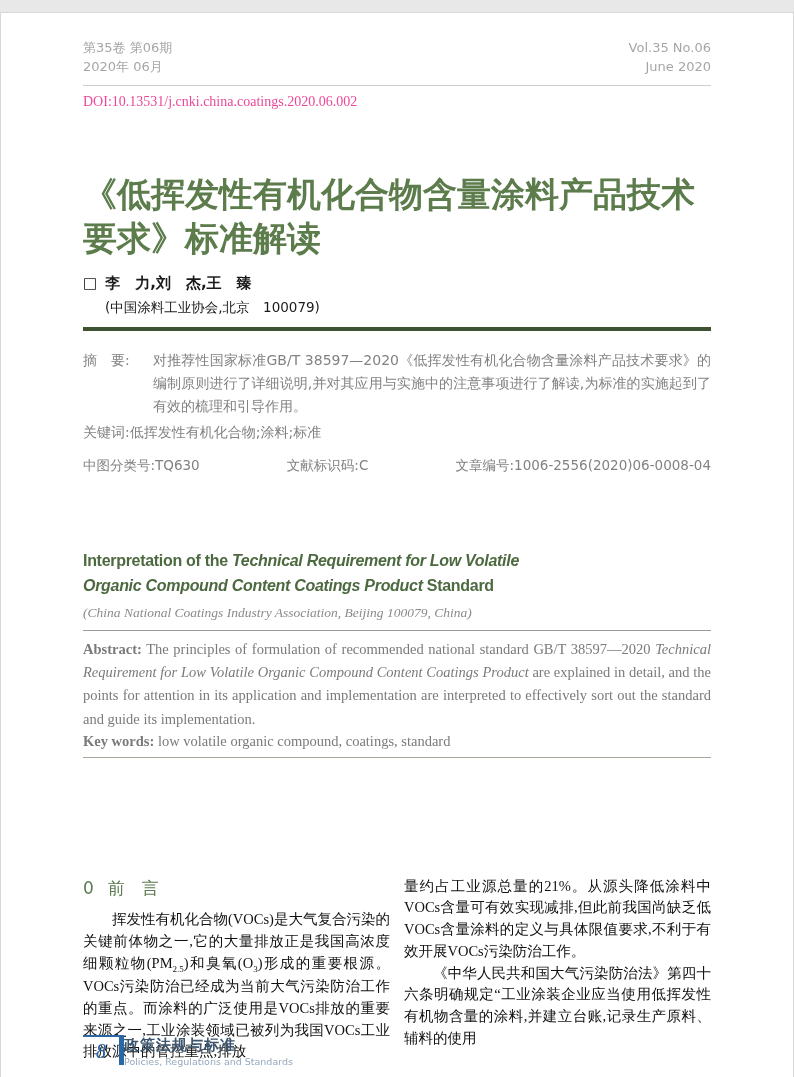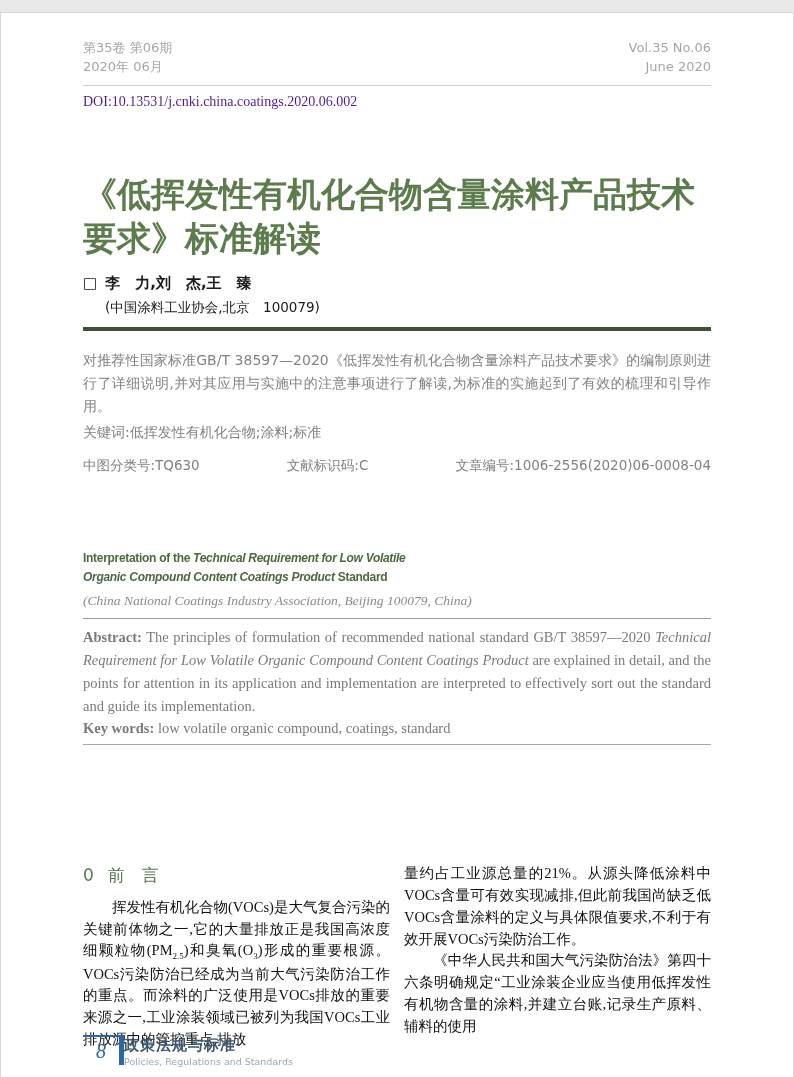--- a/index.html
+++ b/index.html
@@ -28,21 +28,21 @@
     line-height: 1.45;
   }
   .jheader .col-c { text-align: center; }
   .jheader .col-r { text-align: right; }
   .journal-cn { letter-spacing: 7px; font-size: 14px; }
   .journal-en { letter-spacing: 1px; }
   .doi {
     margin-top: 8px;
     font-family: "Liberation Serif", serif;
     font-size: 14px;
-    color: #4c1d95;
+    color: #ec4899;
   }
 
   
   .title-cn {
     margin-top: 62px;
     font-size: 34px;
     font-weight: bold;
     color: #5c7c4c;
     line-height: 1.3;
     letter-spacing: 0;
@@ -82,21 +82,21 @@
     display: flex;
     justify-content: space-between;
     color: #828282;
     font-size: 13.5px;
   }
 
   
   .title-en {
     margin-top: 74px;
     font-family: "Liberation Sans", sans-serif;
-    font-size: 12px;
+    font-size: 16px;
     font-weight: bold;
     color: #4d6940;
     line-height: 1.55;
     letter-spacing: -0.3px;
     white-space: nowrap;
   }
   .authors-en { margin-top: 12px; font-size: 14px; color: #9a9a9a; }
   .affil-en {
     margin-top: 6px;
     font-family: "Liberation Serif", serif;
@@ -187,20 +187,21 @@
 
     <div class="authors-cn">
       <span class="marker">□</span><span>李　力,刘　杰,王　臻</span>
     </div>
     <div class="affil-cn">(中国涂料工业协会,北京　100079)</div>
 
     <div class="rule-thick"></div>
 
     <div class="abstract-cn">
       <div class="abstract-row">
+        <span class="label">摘　要:</span>
         <span class="text">对推荐性国家标准GB/T 38597—2020《低挥发性有机化合物含量涂料产品技术要求》的编制原则进行了详细说明,并对其应用与实施中的注意事项进行了解读,为标准的实施起到了有效的梳理和引导作用。</span>
       </div>
     </div>
     <div class="keywords-cn">关键词:低挥发性有机化合物;涂料;标准</div>
 
     <div class="class-row">
       <span>中图分类号:TQ630</span>
       <span>文献标识码:C</span>
       <span>文章编号:1006-2556(2020)06-0008-04</span>
     </div>

